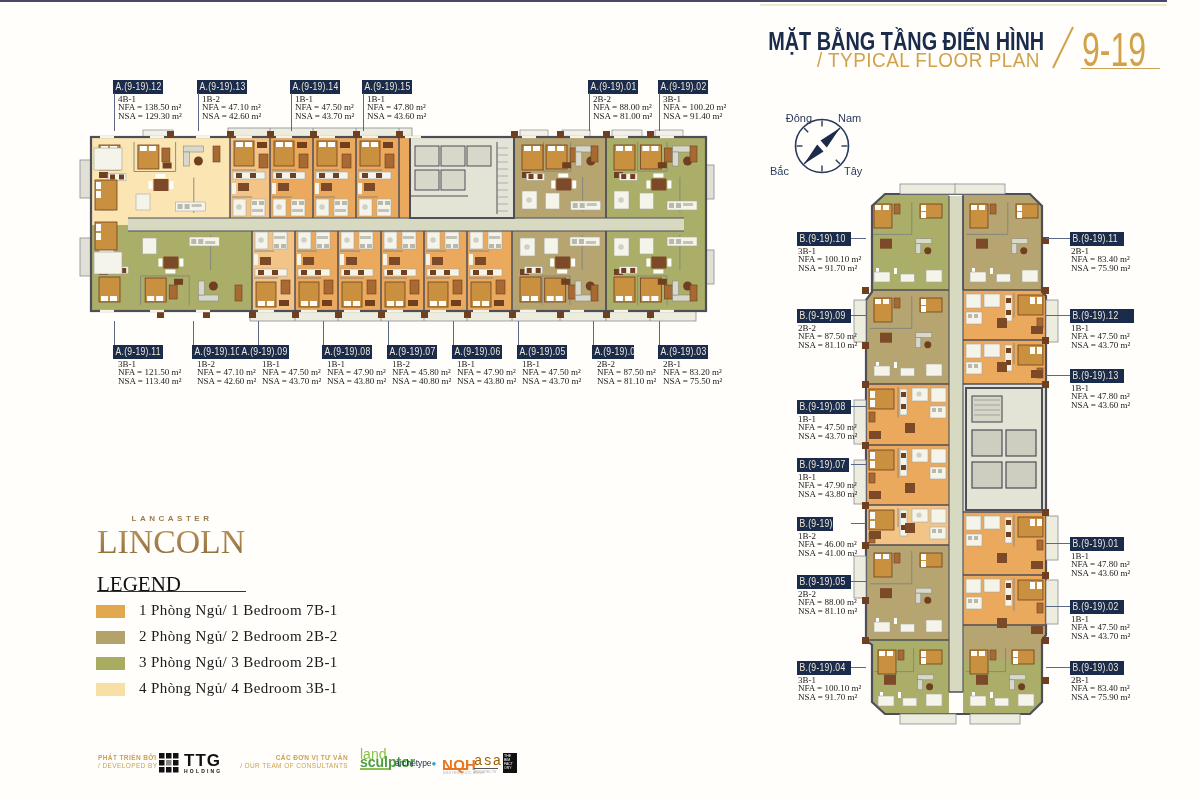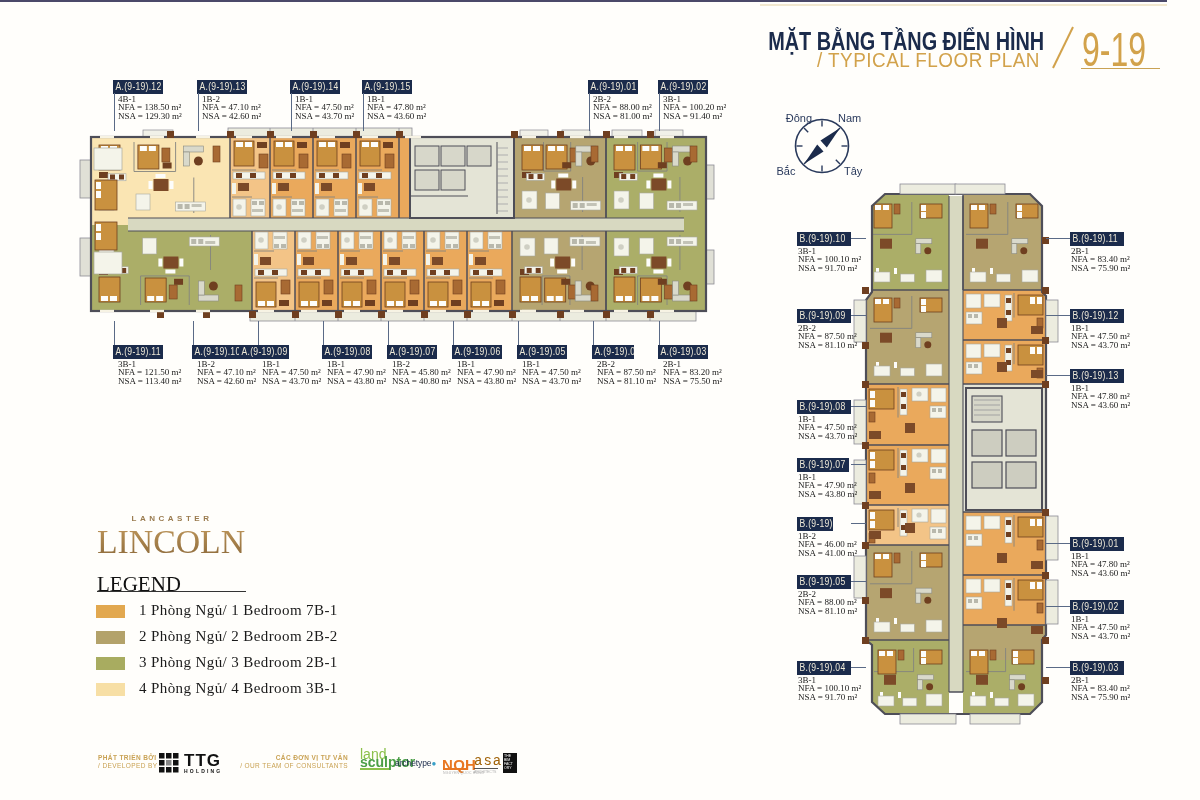--- a/index.html
+++ b/index.html
@@ -35,21 +35,21 @@
 <line x1="804" y1="128" x2="808.2" y2="132.2"></line>
         <line x1="835.8" y1="159.8" x2="840" y2="164"></line>
 <line x1="840" y1="128" x2="835.8" y2="132.2"></line>
         <line x1="808.2" y1="159.8" x2="804" y2="164"></line>
 </g>
 <polygon points="840,128 820.5,140.5 826.8,147.6" fill="#1b2b4b"></polygon>
 <polygon points="804,164 823.5,151.5 817.2,144.4" fill="#1b2b4b"></polygon>
 </svg>
 <div class="cl" style="left:766px;top:112px;width:46px;text-align:right">Đông</div>
 <div class="cl" style="left:838px;top:112px">Nam</div>
-<div class="cl" style="left:770px;top:165px;width:32px;text-align:center">Bắc</div>
+<div class="cl" style="left:770px;top:165px;width:32px;text-align:left">Bắc</div>
 <div class="cl" style="left:844px;top:165px">Tây</div>
 
 <svg style="position:absolute;left:0;top:0" width="1200" height="800" viewBox="0 0 1200 800">
       <rect x="228" y="128" width="184" height="10" fill="#ececdf" stroke="#8c8c94" stroke-width="0.8"></rect>
       <line x1="270" y1="128" x2="270" y2="138" stroke="#8c8c94" stroke-width="0.8"></line>
       <line x1="313" y1="128" x2="313" y2="138" stroke="#8c8c94" stroke-width="0.8"></line>
       <line x1="356" y1="128" x2="356" y2="138" stroke="#8c8c94" stroke-width="0.8"></line>
       <line x1="399" y1="128" x2="399" y2="138" stroke="#8c8c94" stroke-width="0.8"></line>
       <rect x="250" y="311" width="446" height="10" fill="#ececdf" stroke="#8c8c94" stroke-width="0.8"></rect>
       <line x1="295" y1="311" x2="295" y2="321" stroke="#8c8c94" stroke-width="0.8"></line>
@@ -959,21 +959,21 @@
     <div style="position:absolute;left:851px;top:523px;width:15px;height:1px;background:#5a6a86"></div>
     <div class="lb" style="left:797px;top:575px;width:54px"><span>B.(9-19).05</span></div>
     <div class="inf" style="left:798px;top:590px">2B-2<br>NFA = 88.00 m²<br>NSA = 81.10 m²</div>
     <div style="position:absolute;left:851px;top:581px;width:15px;height:1px;background:#5a6a86"></div>
     <div class="lb" style="left:797px;top:661px;width:54px"><span>B.(9-19).04</span></div>
     <div class="inf" style="left:798px;top:676px">3B-1<br>NFA = 100.10 m²<br>NSA = 91.70 m²</div>
     <div style="position:absolute;left:851px;top:667px;width:15px;height:1px;background:#5a6a86"></div>
     <div class="lb" style="left:1070px;top:232px;width:54px"><span>B.(9-19).11</span></div>
     <div class="inf" style="left:1071px;top:247px">2B-1<br>NFA = 83.40 m²<br>NSA = 75.90 m²</div>
     <div style="position:absolute;left:1046px;top:238px;width:24px;height:1px;background:#5a6a86"></div>
-    <div class="lb" style="left:1070px;top:309px;width:54px"><span>B.(9-19).12</span></div>
+    <div class="lb" style="left:1070px;top:309px;width:64px"><span>B.(9-19).12</span></div>
     <div class="inf" style="left:1071px;top:324px">1B-1<br>NFA = 47.50 m²<br>NSA = 43.70 m²</div>
     <div style="position:absolute;left:1046px;top:315px;width:24px;height:1px;background:#5a6a86"></div>
     <div class="lb" style="left:1070px;top:369px;width:54px"><span>B.(9-19).13</span></div>
     <div class="inf" style="left:1071px;top:384px">1B-1<br>NFA = 47.80 m²<br>NSA = 43.60 m²</div>
     <div style="position:absolute;left:1046px;top:375px;width:24px;height:1px;background:#5a6a86"></div>
     <div class="lb" style="left:1070px;top:537px;width:54px"><span>B.(9-19).01</span></div>
     <div class="inf" style="left:1071px;top:552px">1B-1<br>NFA = 47.80 m²<br>NSA = 43.60 m²</div>
     <div style="position:absolute;left:1046px;top:543px;width:24px;height:1px;background:#5a6a86"></div>
     <div class="lb" style="left:1070px;top:600px;width:54px"><span>B.(9-19).02</span></div>
     <div class="inf" style="left:1071px;top:615px">1B-1<br>NFA = 47.50 m²<br>NSA = 43.70 m²</div>

